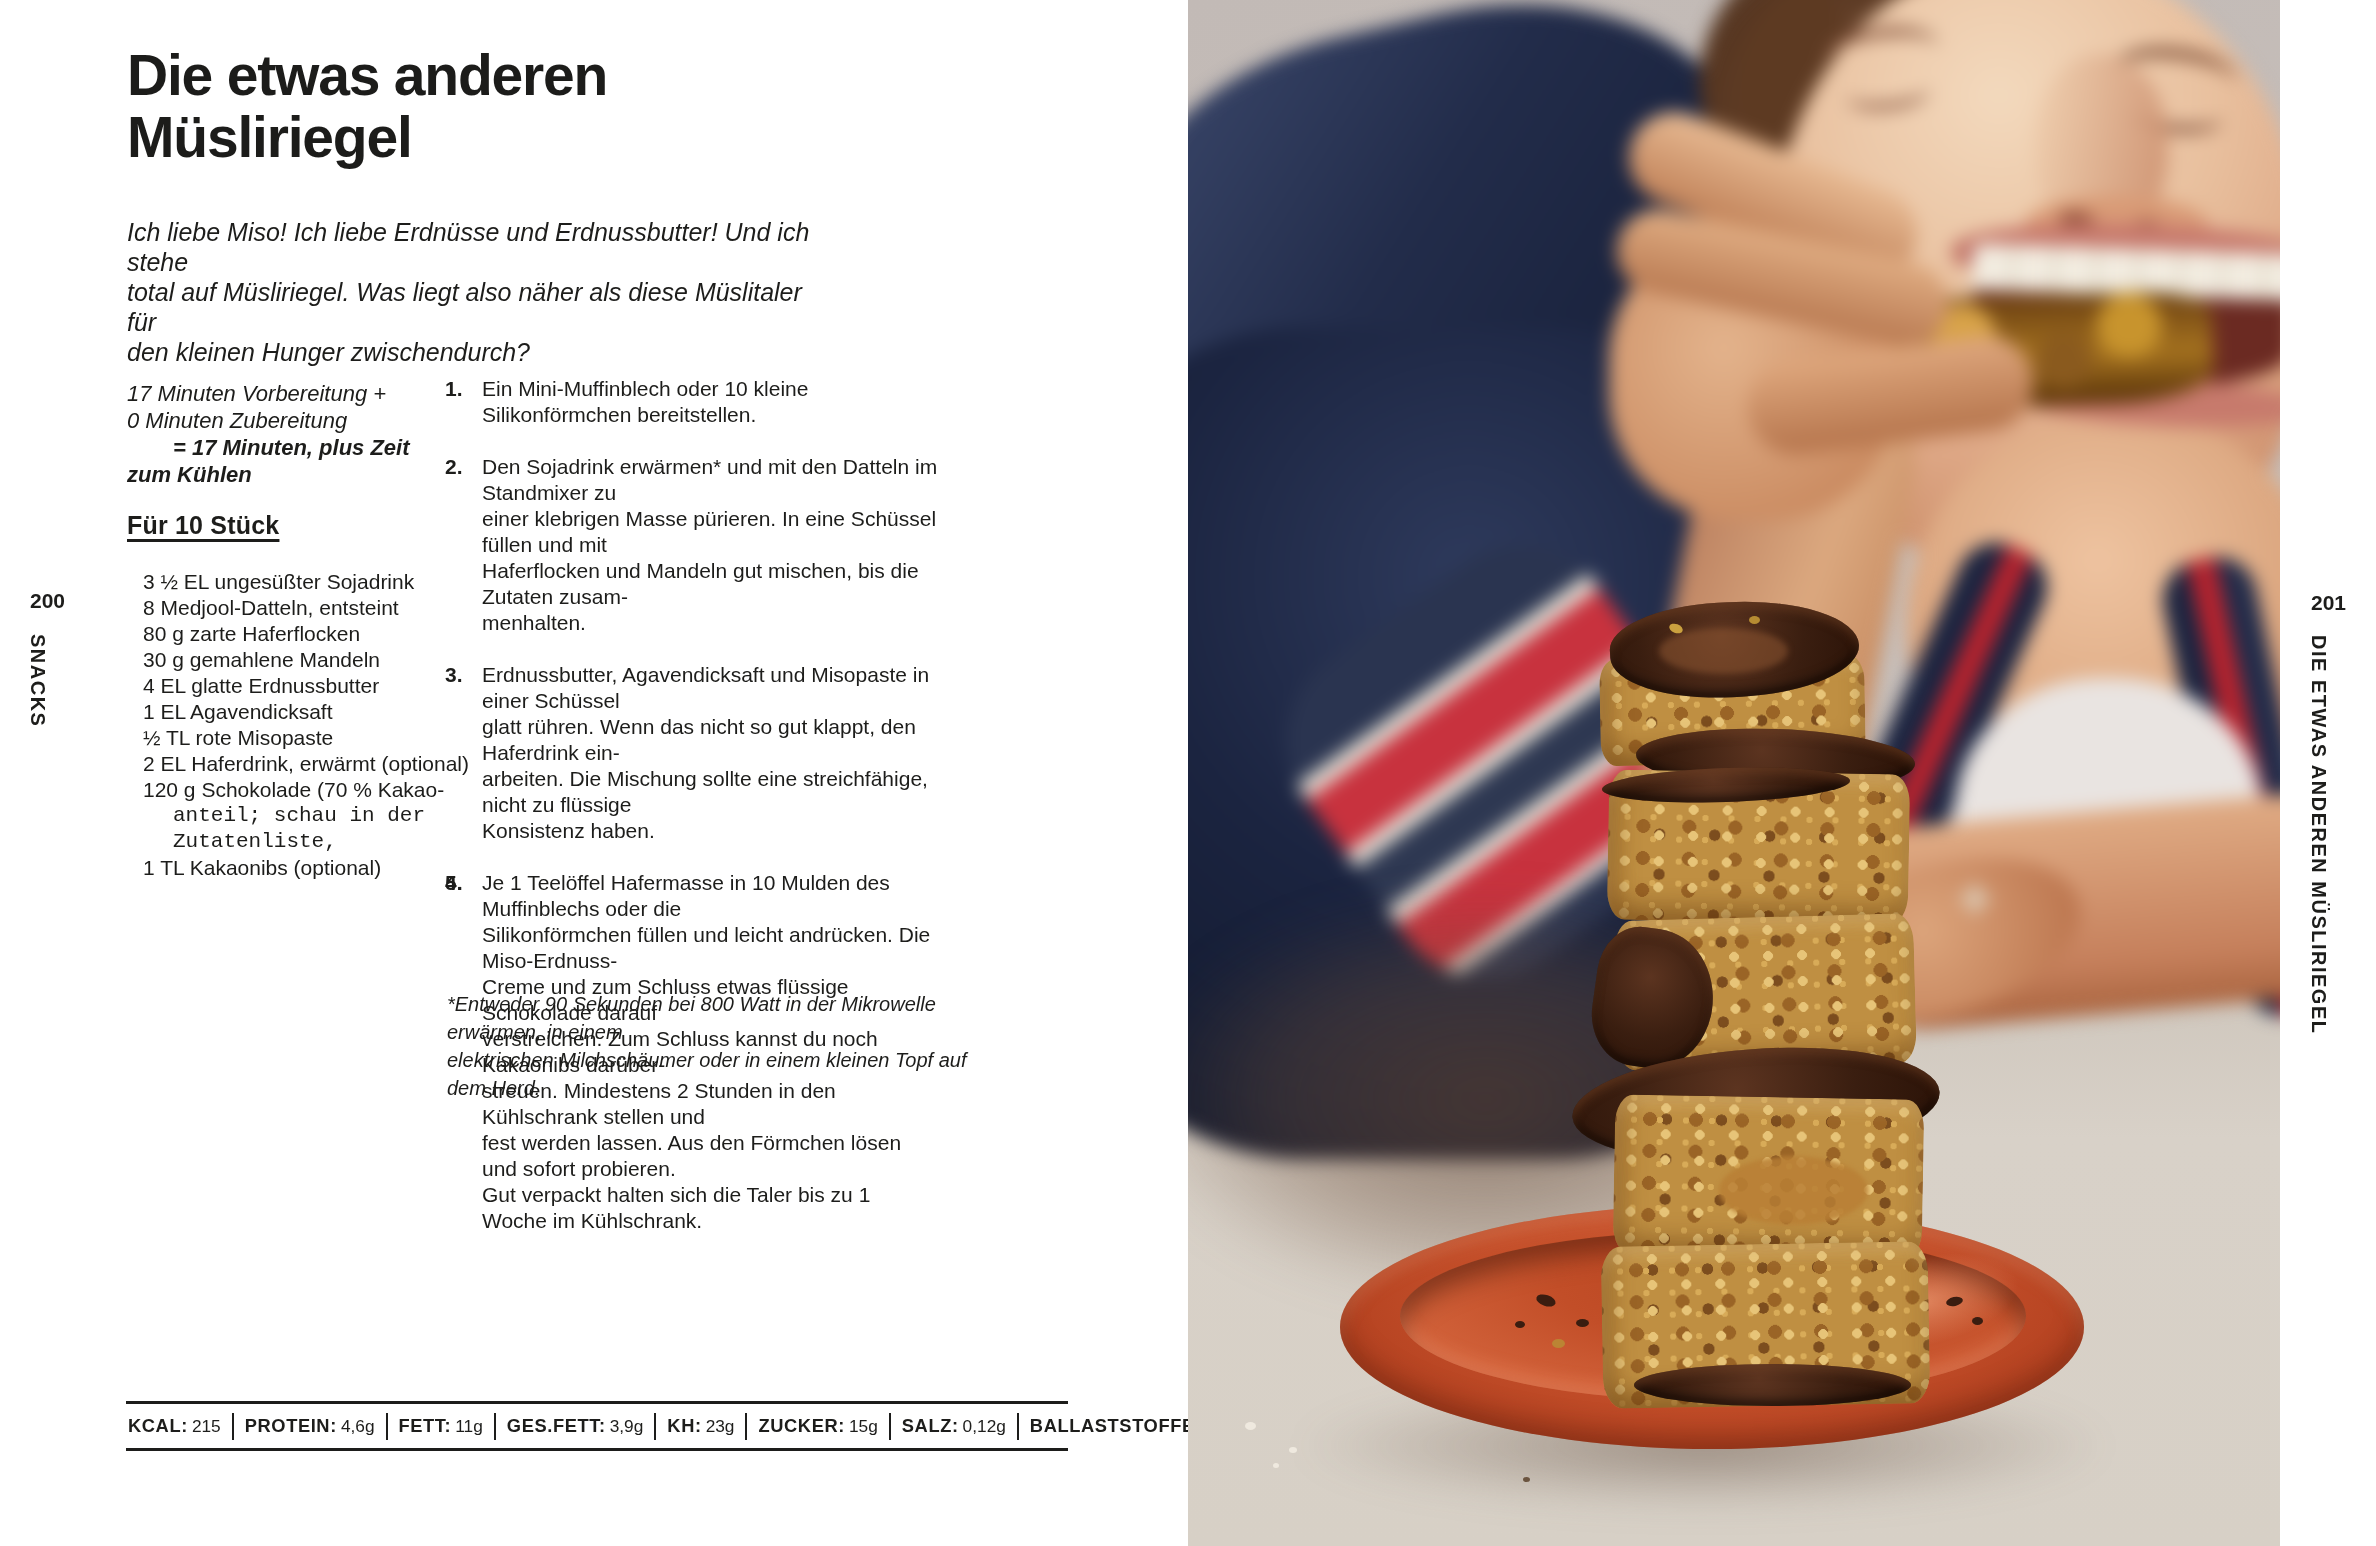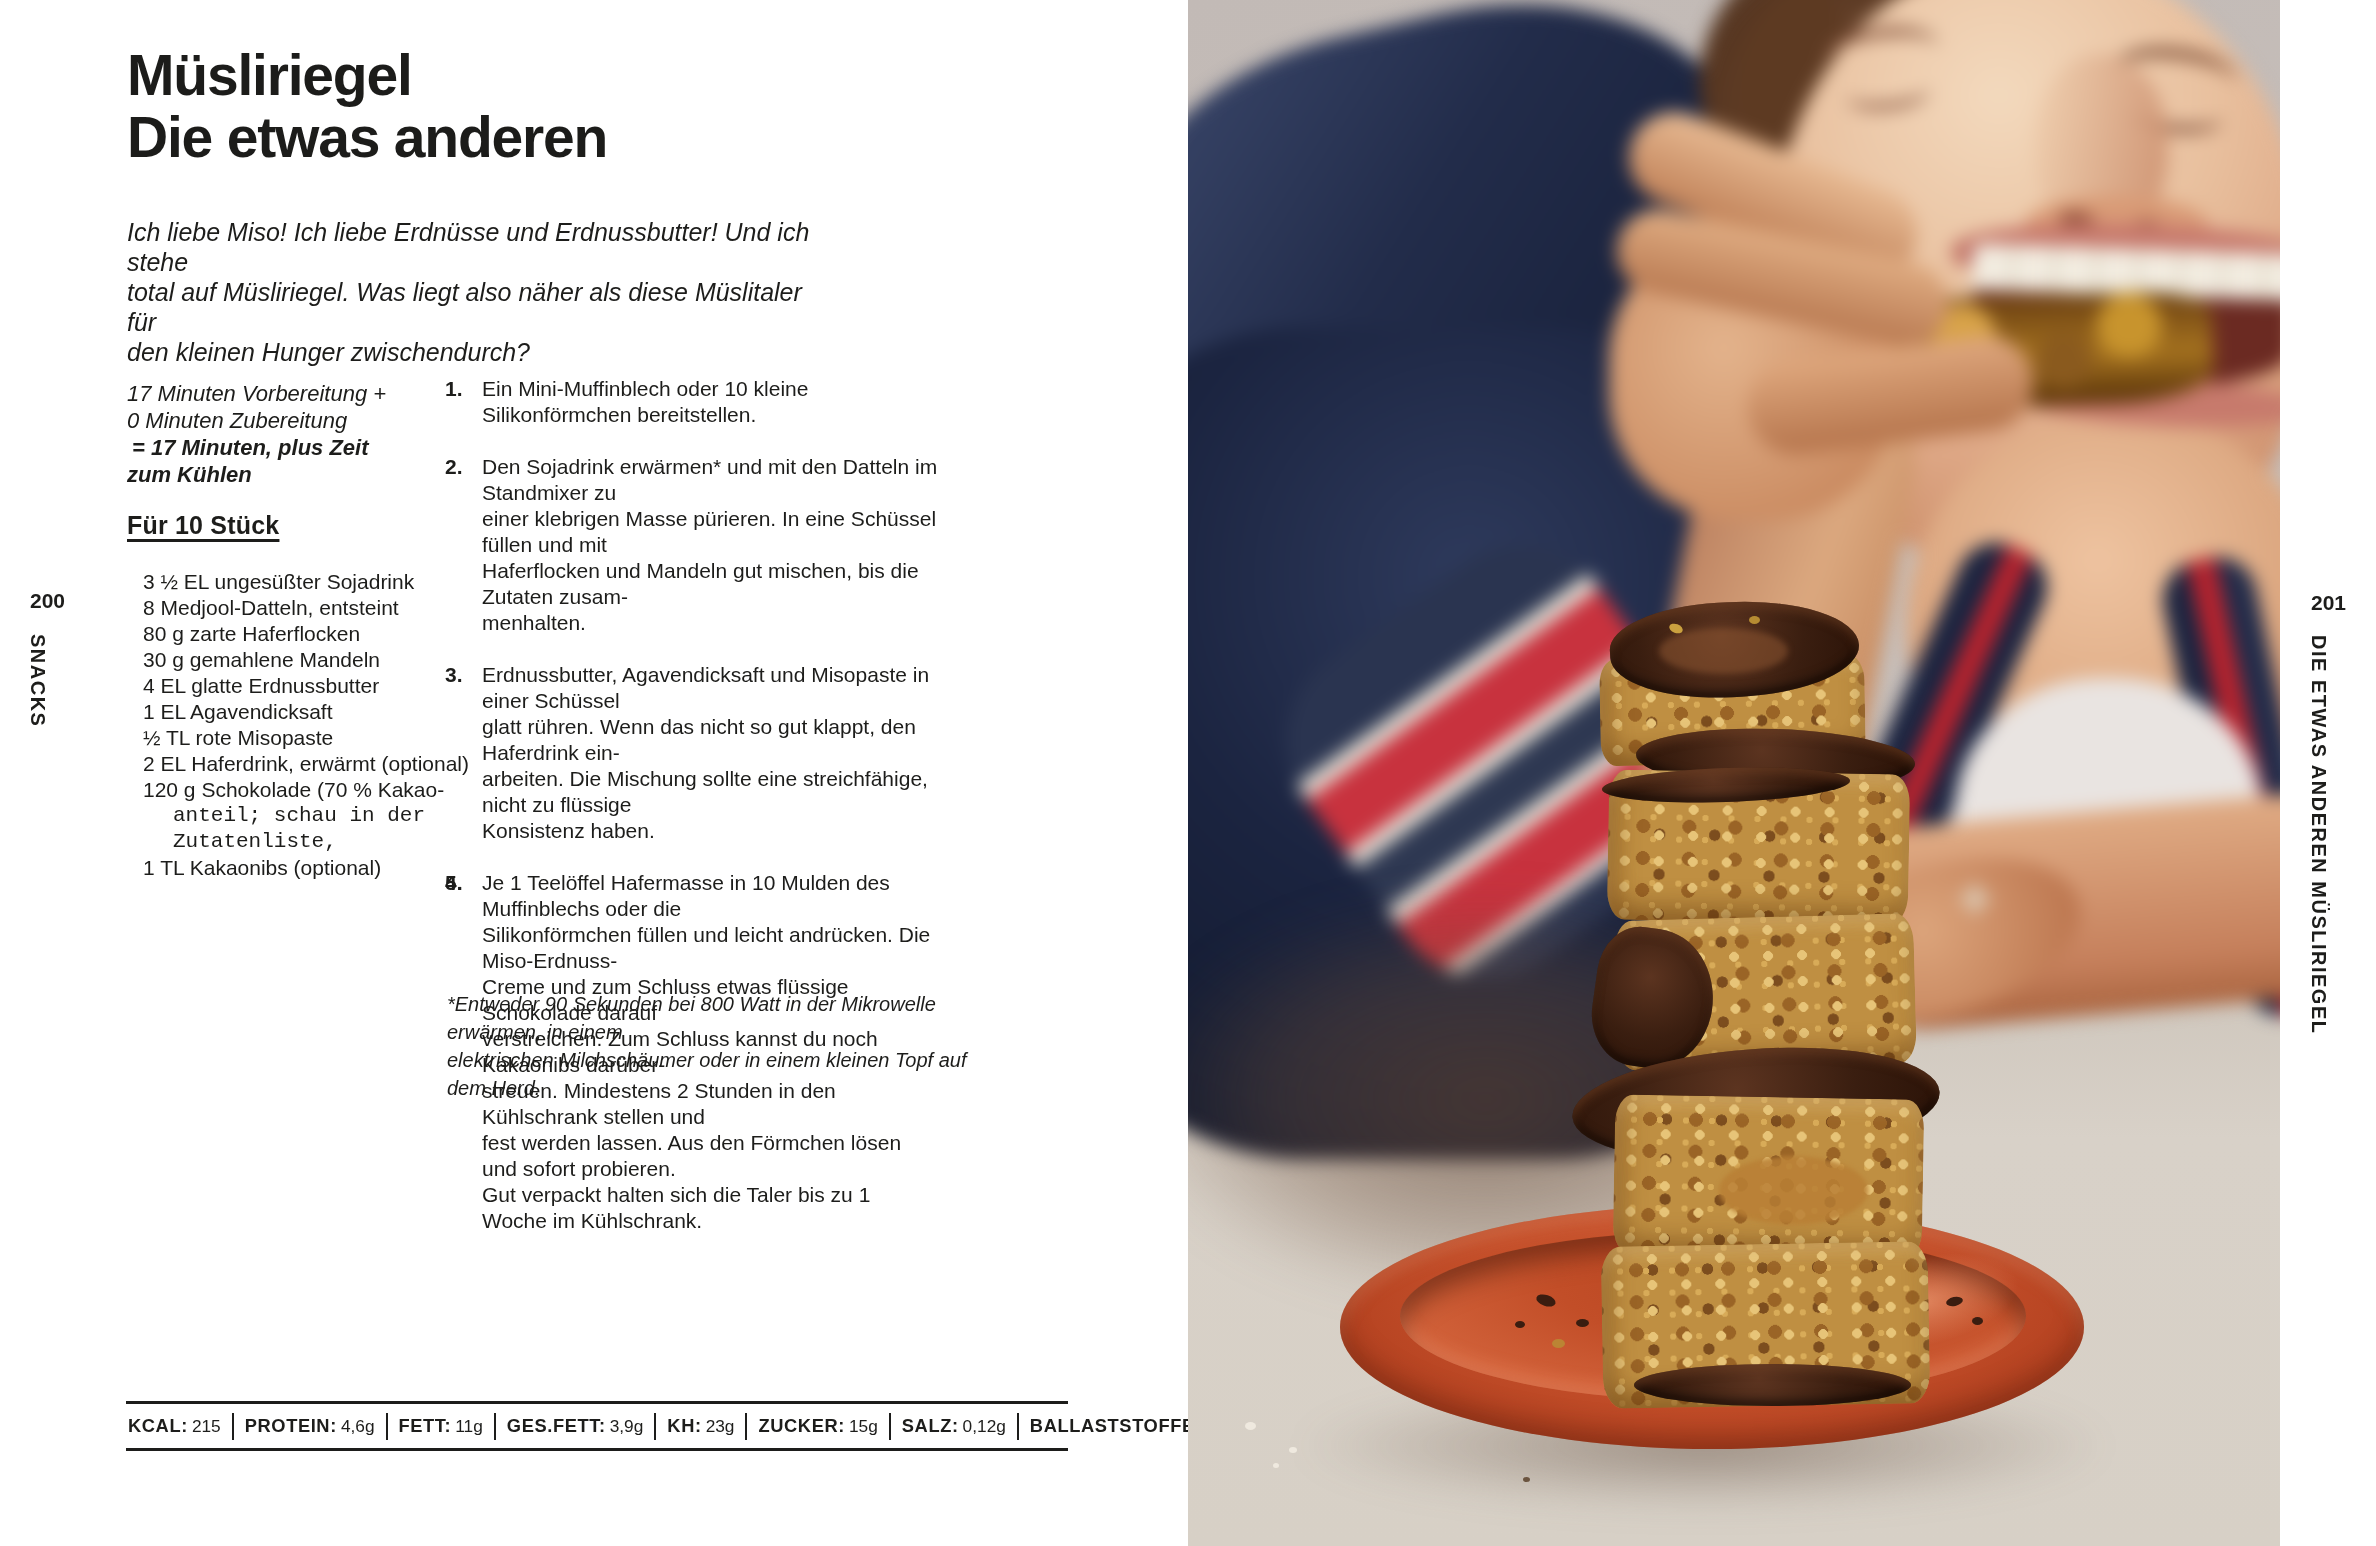--- a/index.html
+++ b/index.html
@@ -167,32 +167,32 @@
   .t5-body{left:2px;top:642px;width:327px;height:162px;border-radius:20px/32px;transform:rotate(-1deg);}
   .t5-base{left:34px;top:762px;width:277px;height:42px;border-radius:50%;}
 </style>
 </head>
 <body>
 
 <div class="abs pn pn-left">200</div>
 <div class="abs vlabel vlabel-left">SNACKS</div>
 
 <div class="abs title">
+  <div>Die etwas anderen</div>
   <div>Müsliriegel</div>
-  <div>Die etwas anderen</div>
 </div>
 
 <div class="abs intro pre">Ich liebe Miso! Ich liebe Erdnüsse und Erdnussbutter! Und ich stehe
 total auf Müsliriegel. Was liegt also näher als diese Müslitaler für
 den kleinen Hunger zwischendurch?</div>
 
 <div class="abs timeblock">
   <div>17 Minuten Vorbereitung +</div>
   <div>0 Minuten Zubereitung</div>
-  <div class="total" style="padding-left:5px;">= 17 Minuten, plus Zeit</div>
+  <div class="total" style="padding-left:5px;margin-left:41px;">= 17 Minuten, plus Zeit</div>
   <div class="total">zum Kühlen</div>
 </div>
 
 <div class="abs servings">Für 10 Stück</div>
 
 <div class="abs ingredients" id="ingredients">
     <div class="ing-line">3 ½ EL ungesüßter Sojadrink</div>
     <div class="ing-line">8 Medjool-Datteln, entsteint</div>
     <div class="ing-line">80 g zarte Haferflocken</div>
     <div class="ing-line">30 g gemahlene Mandeln</div>

